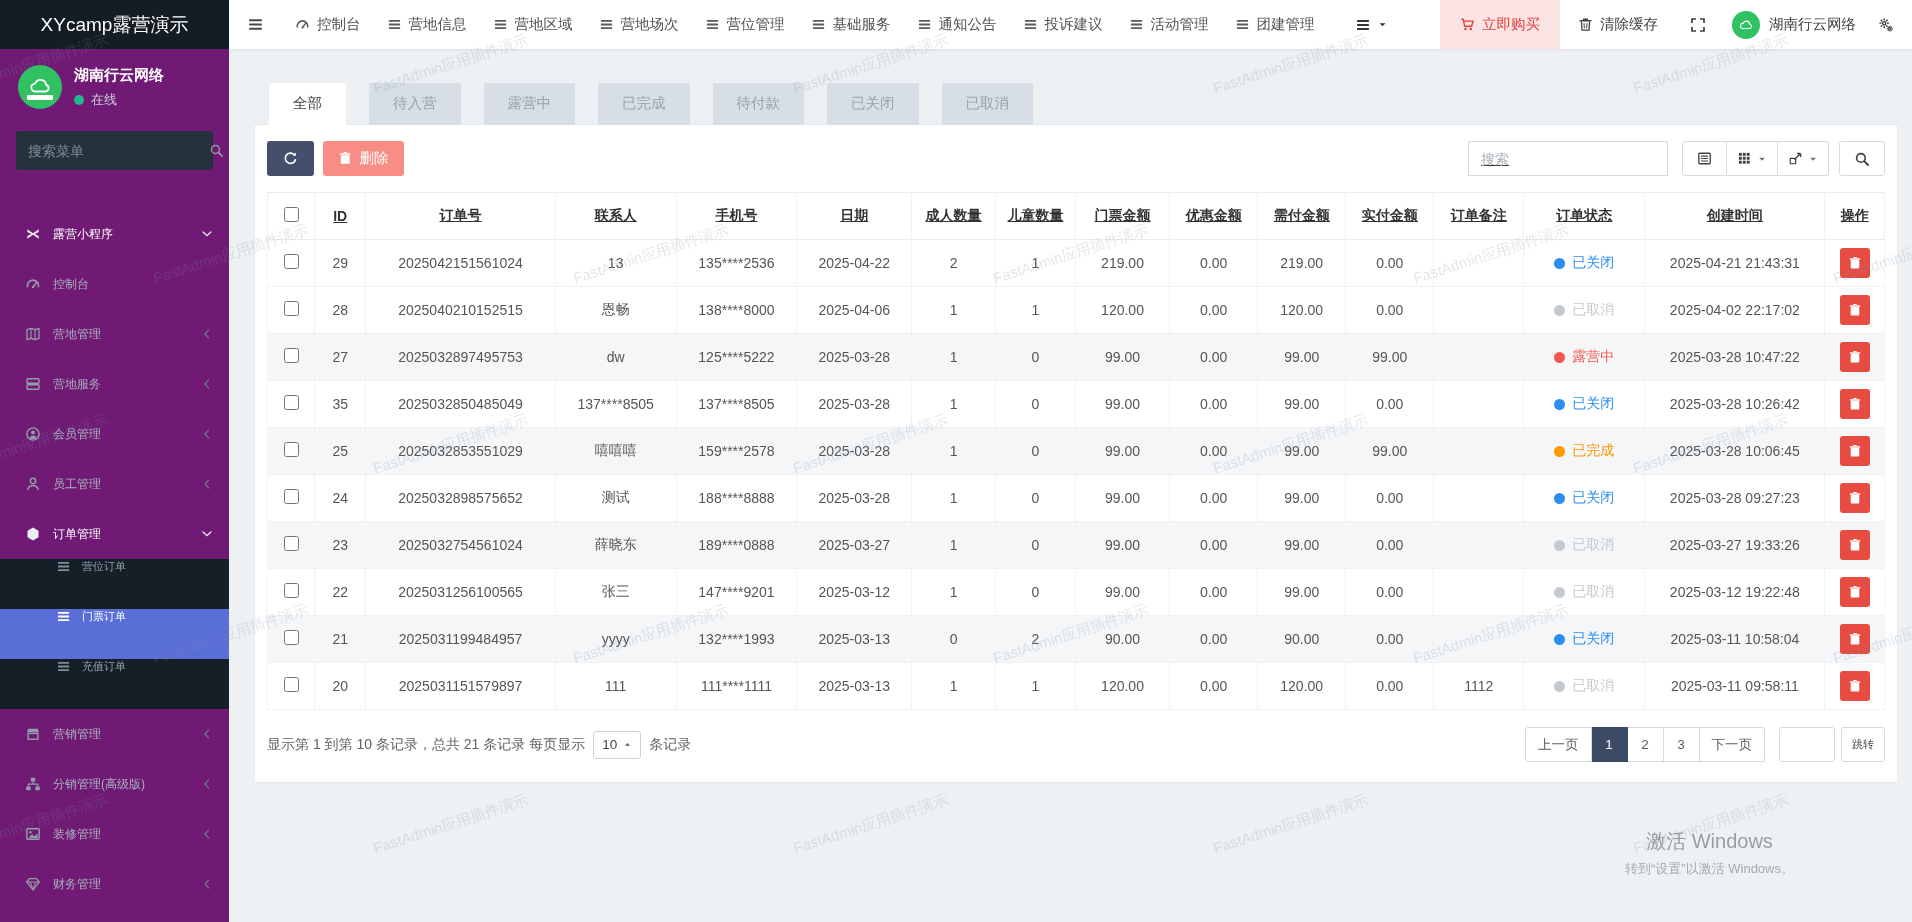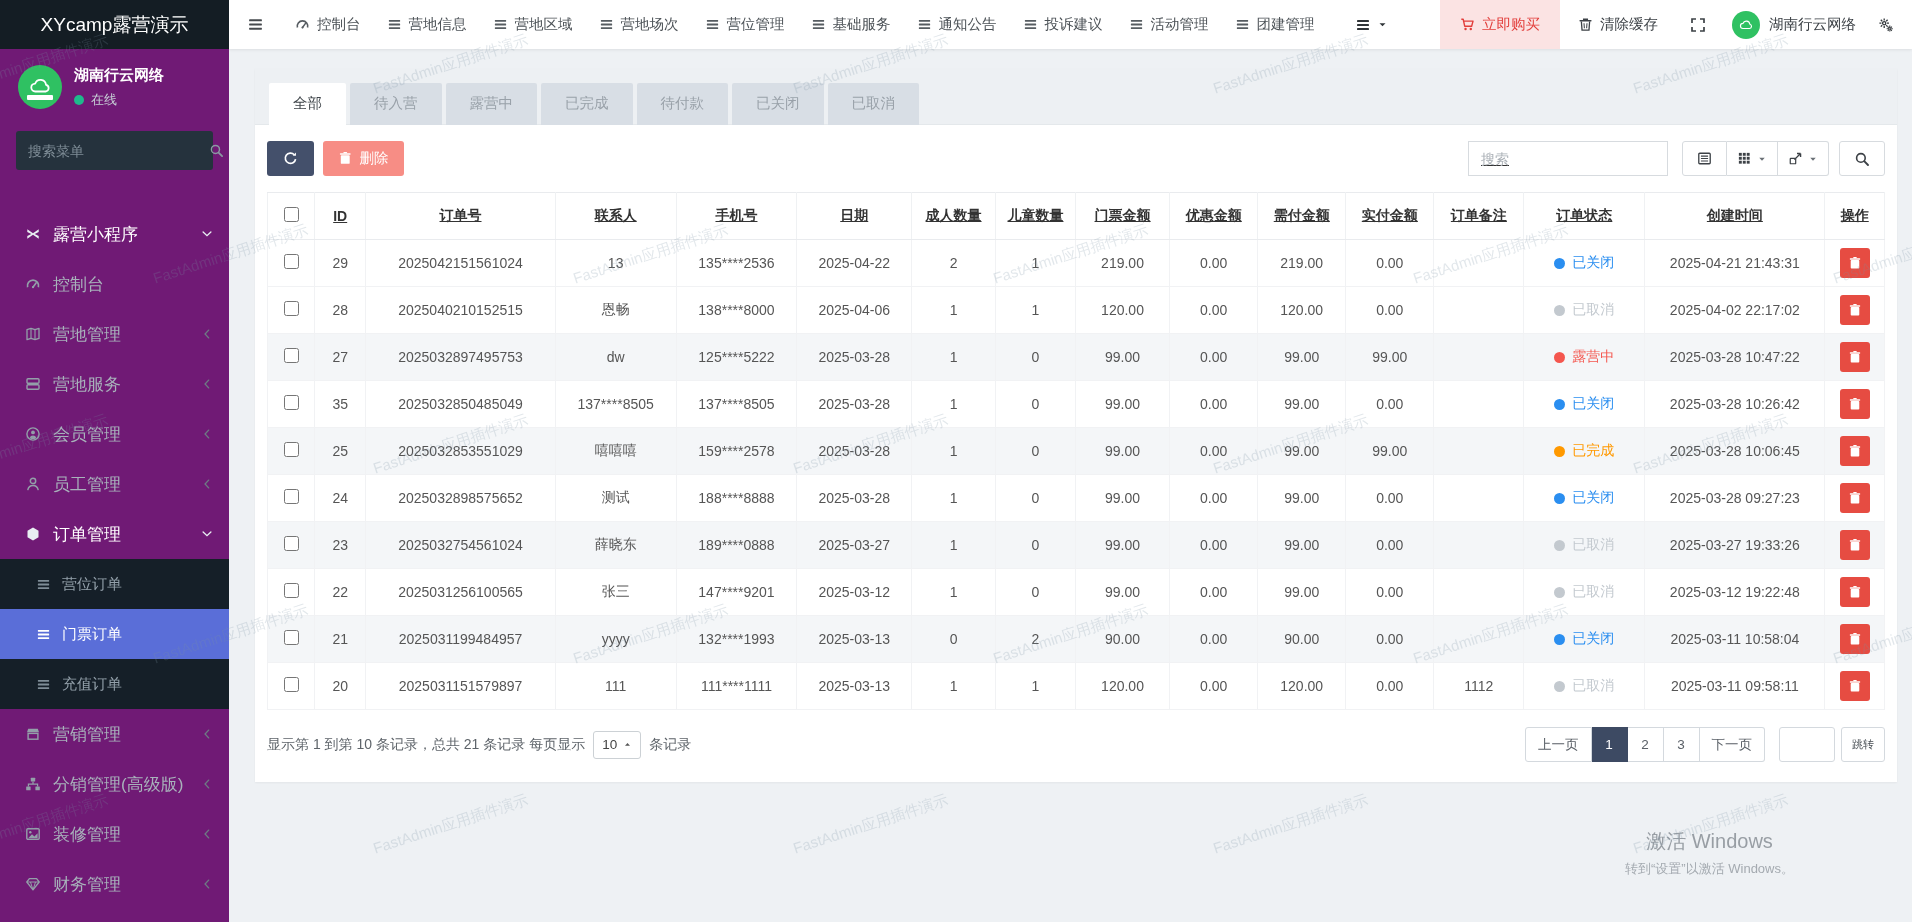--- a/index.html
+++ b/index.html
@@ -15,28 +15,28 @@
   .avatar .ic{font-size:22px;}
   .avatar .band{width:26px;height:5px;background:#fff;border-radius:1px;margin-top:-2px;}
   .uname{color:#fff;font-weight:bold;font-size:15px;margin-bottom:6px;}
   .ustatus{color:#c7d0d6;font-size:13px;display:flex;align-items:center;gap:7px;}
   .gdot{width:10px;height:10px;border-radius:50%;background:#1fb98c;display:inline-block;}
   .sidesearch{margin:8px 16px 14px 16px;background:#25323d;border-radius:3px;height:39px;display:flex;align-items:center;padding:0 12px;}
   .sidesearch input{flex:1;background:transparent;border:none;outline:none;color:#cfd8de;font-size:14px;font-family:inherit;}
   .sidesearch input::placeholder{color:#7f8d97;}
   .sidesearch .ic{color:#8b99a3;font-size:15px;cursor:pointer;}
   .sidenav{position:absolute;top:209px;bottom:0;left:0;right:0;overflow:hidden;}
-  .navitem{height:50px;display:flex;align-items:center;padding:0 16px 0 22px;color:#a8b2bb;font-size:17px;cursor:pointer;position:relative;}
+  .navitem{height:50px;display:flex;align-items:center;padding:0 16px 0 22px;color:#a8b2bb;font-size:12px;cursor:pointer;position:relative;}
   .navitem .ic{font-size:16px;width:22px;margin-right:9px;color:#93a0a9;}
   .navitem.lit{color:#fff;}
   .navitem.lit .ic{color:#e8eef2;}
   .navitem .lbl{flex:1;}
   .navitem .chev{font-size:12px;color:#6d7a84;width:auto;margin:0;}
   .submenu{background:#151f28;}
-  .subitem{height:50px;display:flex;align-items:center;padding:0 16px 0 32px;color:#94a1ab;font-size:15px;cursor:pointer;}
+  .subitem{height:50px;display:flex;align-items:flex-start;padding:0 16px 0 52px;color:#94a1ab;font-size:11px;cursor:pointer;}
   .subitem .ic{font-size:15px;width:22px;margin-right:8px;color:#7f8d97;}
   .subitem.sel{background:#5a6ed8;color:#fff;}
   .subitem.sel .ic{color:#fff;}
   
   .topbar{position:absolute;left:229px;top:0;right:0;height:49px;background:#fff;box-shadow:0 1px 3px rgba(0,0,0,.08);display:flex;align-items:center;z-index:4;}
   .burger{padding:0 18px;color:#45494d;font-size:17px;cursor:pointer;height:100%;display:flex;align-items:center;}
   .topnav{display:flex;align-items:center;height:100%;}
   .topnav .tnav{display:flex;align-items:center;gap:7px;padding:0 13px;height:100%;color:#4c5257;font-size:14.5px;cursor:pointer;white-space:nowrap;}
   .topnav .tnav .ic{color:#565c61;font-size:15px;}
   .topright{margin-left:auto;display:flex;align-items:center;height:100%;}
@@ -47,21 +47,21 @@
   .cachebtn{display:flex;align-items:center;gap:7px;padding:0 18px;height:100%;color:#3c4146;font-size:14.5px;cursor:pointer;background:#fff;border:none;font-family:inherit;}
   .cachebtn .ic{font-size:15px;color:#3c4146;}
   .fsbtn{padding:0 14px;height:100%;display:flex;align-items:center;color:#3c4146;font-size:16px;cursor:pointer;}
   .topuser{display:flex;align-items:center;gap:9px;padding:0 12px;height:100%;cursor:pointer;color:#3c4146;font-size:14.5px;}
   .topuser .mini-avatar{width:28px;height:28px;border-radius:50%;background:#2fc162;display:flex;align-items:center;justify-content:center;color:#fff;font-size:14px;}
   .cogbtn{padding:0 18px 0 10px;height:100%;display:flex;align-items:center;color:#33383c;font-size:16px;cursor:pointer;}
   
   .content{position:absolute;left:229px;top:49px;right:0;bottom:0;background:#eef1f4;}
   .panel{position:absolute;left:26px;top:19px;width:1642px;background:#fff;box-shadow:0 1px 2px rgba(0,0,0,.05);}
   .tabstrip{background:#edf0f3;padding:15px 14px 0 14px;display:flex;border-bottom:1px solid #e4e8eb;}
-  .tab{padding:11px 24px;font-size:14.5px;background:#d8dee5;color:#99a1a9;margin-right:4px;cursor:pointer;border-radius:2px 2px 0 0;margin-bottom:-1px;}
+  .tab{padding:11px 24px;font-size:14.5px;background:#d8dee5;color:#99a1a9;margin-right:23px;cursor:pointer;border-radius:2px 2px 0 0;margin-bottom:-1px;}
   .tab.active{background:#fff;color:#3e4449;border-bottom:1px solid #fff;}
   .toolbar{display:flex;align-items:center;padding:16px 12px;}
   .btn-refresh{width:47px;height:35px;background:#44506b;border:none;border-radius:3px;color:#fff;font-size:15px;display:flex;align-items:center;justify-content:center;cursor:pointer;margin-right:9px;}
   .btn-del{height:35px;background:#f78d85;border:none;border-radius:3px;color:#fff;font-size:14.5px;display:flex;align-items:center;gap:7px;padding:0 15px;cursor:pointer;font-family:inherit;}
   .tool-right{margin-left:auto;display:flex;align-items:center;text-decoration:underline;}
   .tb-search{width:200px;height:35px;border:1px solid #d7dbdf;padding:0 12px;font-size:14px;font-family:inherit;outline:none;color:#333;}
   .tb-search::placeholder{color:#aab0b6;}
   .btngroup{display:flex;margin-left:14px;}
   .gbtn{height:35px;min-width:45px;background:#fff;border:1px solid #d7dbdf;border-left-width:0;display:flex;align-items:center;justify-content:center;gap:5px;color:#3c4146;font-size:15px;cursor:pointer;padding:0 10px;}
   .btngroup .gbtn:first-child{border-left-width:1px;border-radius:3px 0 0 3px;}

